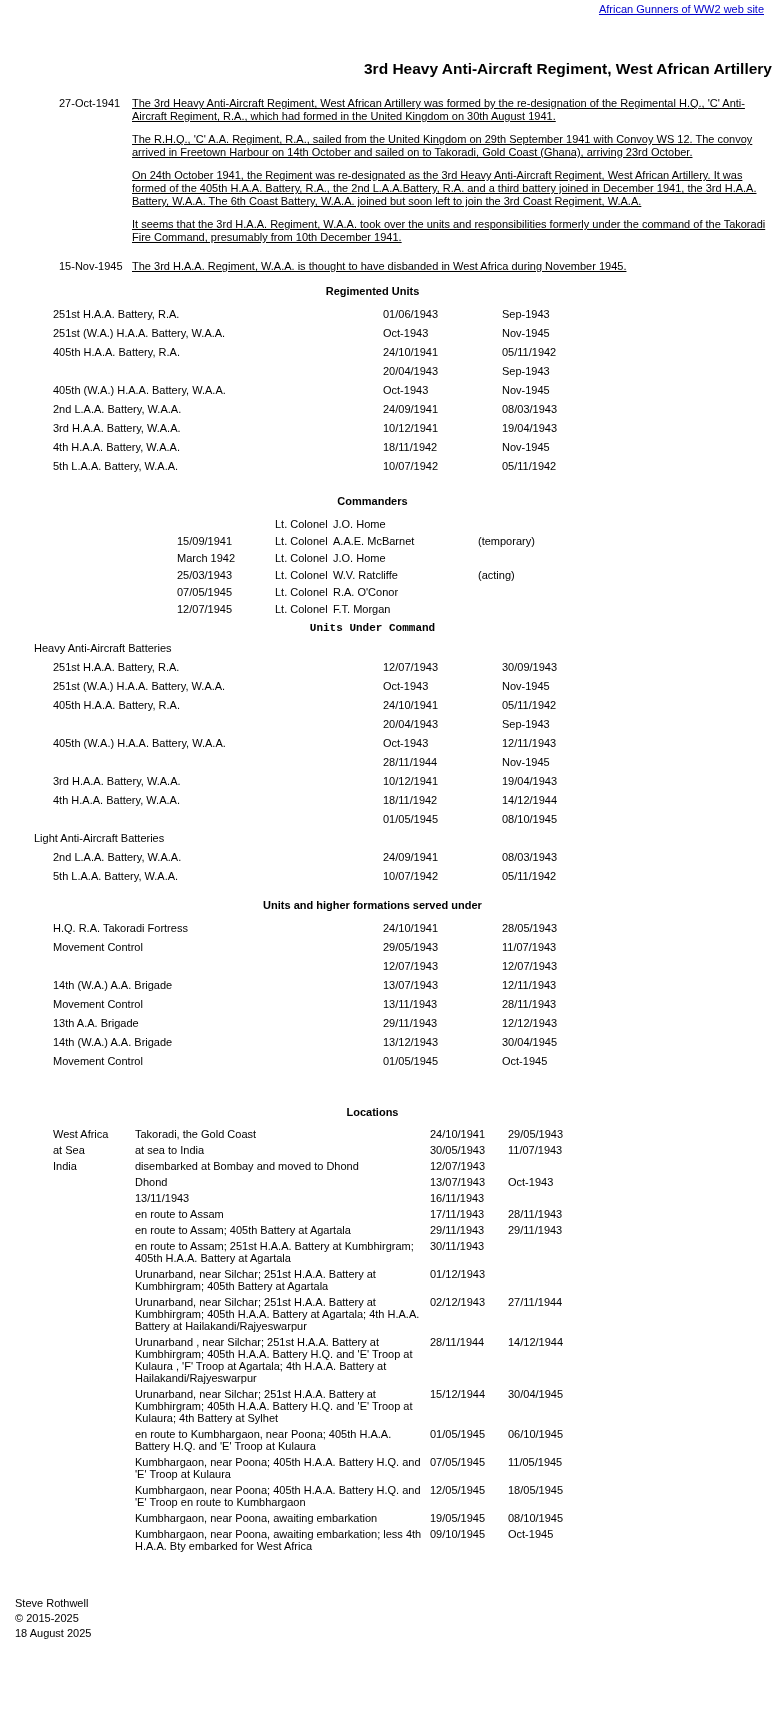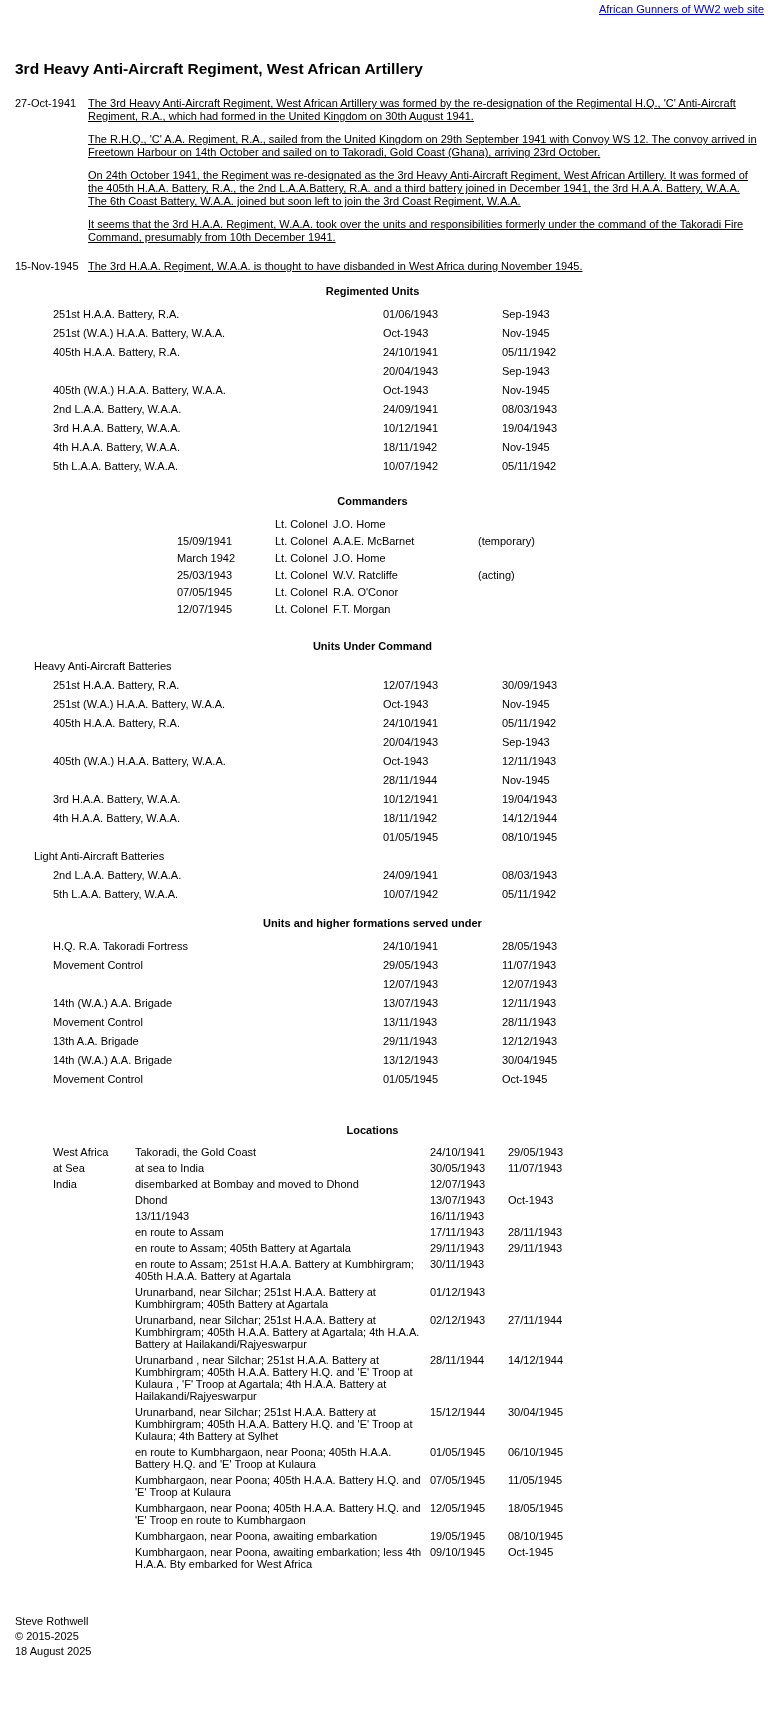--- a/index.html
+++ b/index.html
@@ -5,34 +5,34 @@
   html,body{margin:0;padding:0;background:#ffffff;}
   body{
     width:772px;min-height:1721px;
     font-family:"Liberation Sans","DejaVu Sans",sans-serif;
     font-size:11px;color:#000;
   }
   .toplink-bar{text-align:right;padding:3px 8px 0 0;line-height:13px;}
   .toplink{color:#0000CC;text-decoration:underline;cursor:pointer;}
   h1{
     font-size:15.5px;font-weight:bold;line-height:18px;
-    margin:44px 0 0 15px;letter-spacing:0;
+    margin:44px 0 0 15px;letter-spacing:0;text-align:right;
   }
-  #history{margin-top:19px;}
+  #history{margin-top:19px;margin-left:44px;}
   .h-entry{display:flex;align-items:flex-start;}
   .h-entry + .h-entry{margin-top:6px;}
   .h-date{width:73px;flex:0 0 73px;padding-left:15px;line-height:13px;}
   .h-paras{width:670px;text-decoration:underline;}
   .hp{margin:0 0 10px 0;line-height:13px;}
   .sec-heading{
     width:745px;text-align:center;font-weight:bold;line-height:13px;
   }
   #hd-regimented{margin-top:2px;}
   #hd-commanders{margin-top:22px;}
-  #hd-uuc{margin-top:24px;}
+  #hd-uuc{margin-top:6px;font-family:Liberation Mono, monospace;}
   #hd-higher{margin-top:16px;}
   #hd-locations{margin-top:38px;}
   .units-table{margin:10px 0 0 53px;}
   .u-row{display:grid;grid-template-columns:294px 83px auto;margin-bottom:6px;line-height:13px;gap:36px;}
   .sub-heading{margin:7px 0 6px 34px;line-height:13px;}
   .sub-heading.second{margin-top:2px;}
   .cmd-table{margin:10px 0 0 177px;}
   .c-row{display:grid;grid-template-columns:98px 58px 145px auto;margin-bottom:4px;line-height:13px;}
   .loc-table{margin:9px 0 0 53px;}
   .l-row{display:grid;grid-template-columns:82px 295px 78px auto;margin-bottom:4px;line-height:12px;}

